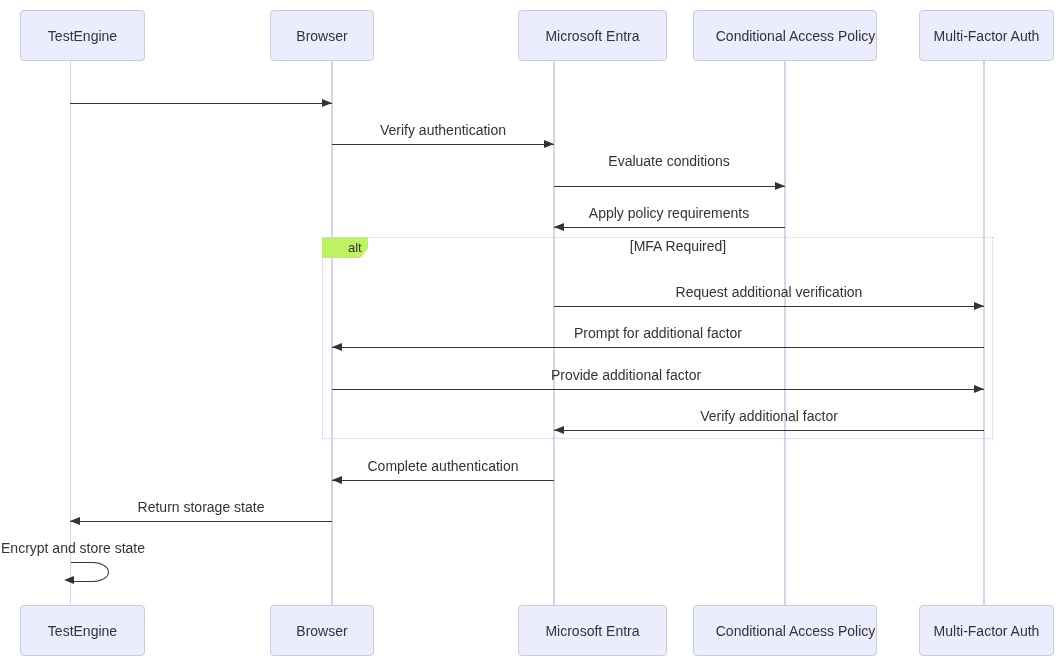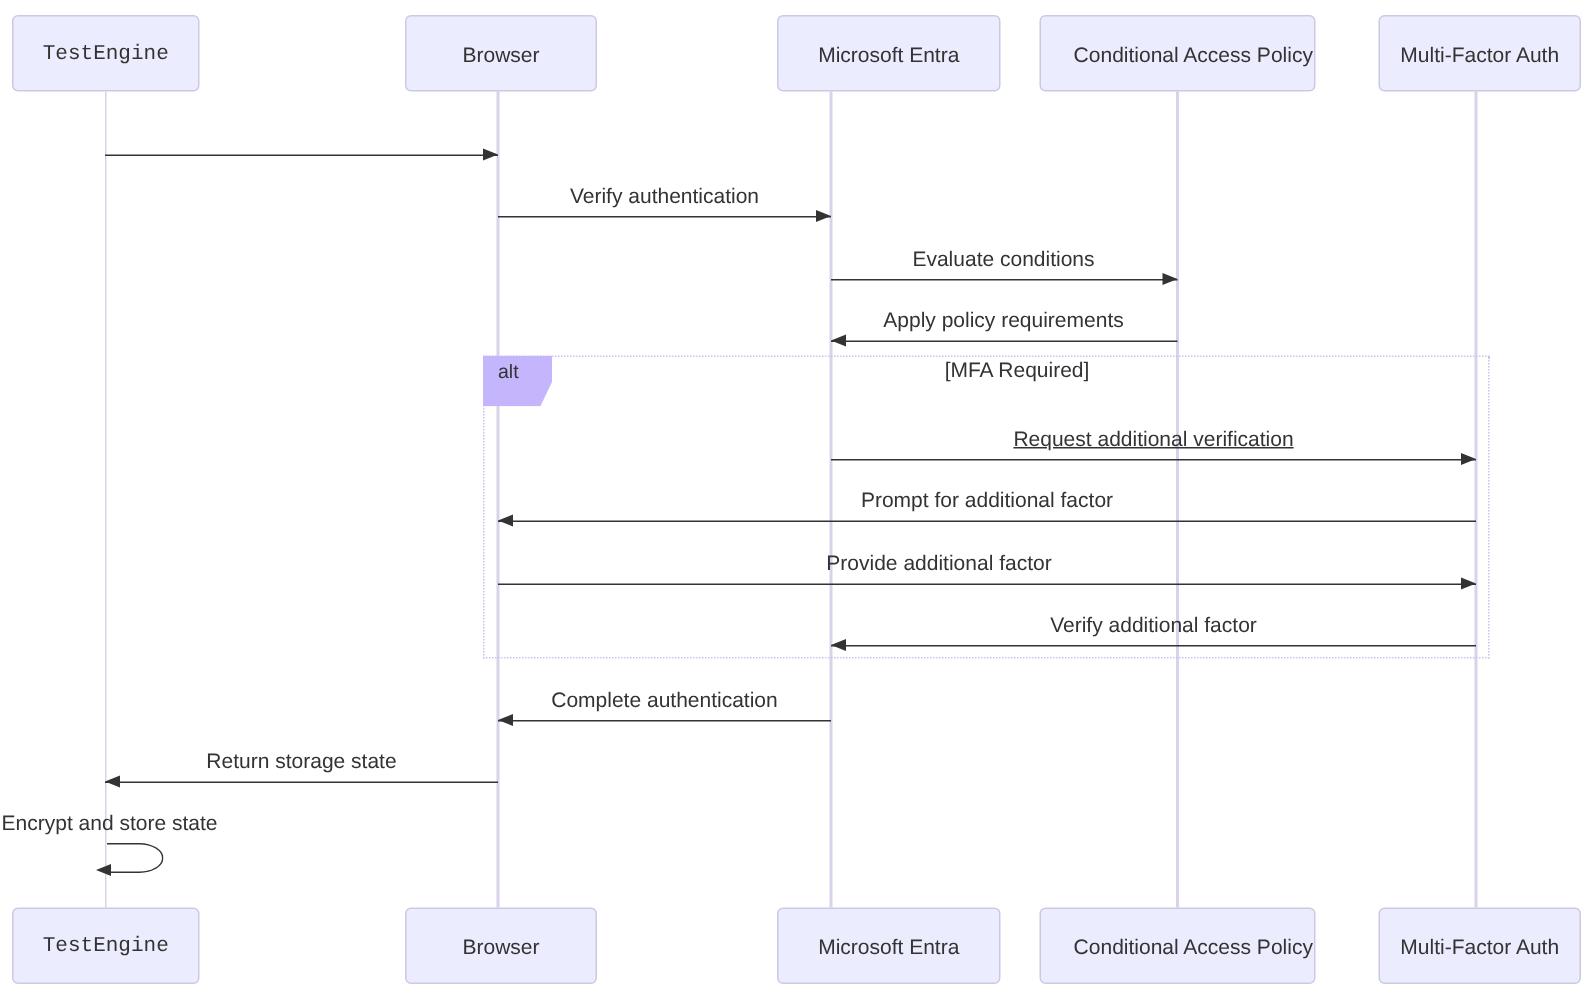--- a/index.html
+++ b/index.html
@@ -25,22 +25,22 @@
     display: flex;
     align-items: center;
     justify-content: center;
     font-size: 14px;
     color: #333333;
     box-sizing: border-box;
     white-space: nowrap;
   }
   .row-top    { top: 10px; }
   .row-bottom { top: 605px; }
-  .ax0 { left: 8px;   width: 125px; font-family: Liberation Mono, monospace; }
-  .ax1 { left: 270px; width: 128px; }
+  .ax0 { left: 20px;   width: 125px; }
+  .ax1 { left: 270px; width: 104px; }
   .ax2 { left: 480px; width: 149px; margin-left: 38px; }
   .ax3 { left: 693px; width: 184px; padding-left: 21px; }
   .ax4 { left: 919px; width: 135px; }
   
   .lifeline {
     position: absolute;
     top: 61px;
     height: 544px;
     width: 1.5px;
     background: #D8D3EA;
@@ -90,23 +90,23 @@
   .mlabel {
     position: absolute;
     transform: translateX(-50%);
     font-size: 14px;
     color: #333333;
     white-space: nowrap;
     line-height: 18px;
   }
   .t0  { left: 201px; top: 80px; }
   .t1  { left: 443px; top: 121px; }
-  .t2  { left: 669px; top: 163px; }
+  .t2  { left: 669px; top: 152px; }
   .t3  { left: 669px; top: 204px; }
-  .t4  { left: 769px; top: 283px; text-decoration: underline; }
+  .t4  { left: 769px; top: 283px; }
   .t5  { left: 658px; top: 324px; }
   .t6  { left: 626px; top: 366px; }
   .t7  { left: 769px; top: 407px; text-align: center; }
   .t8  { left: 443px; top: 457px; }
   .t9  { left: 201px; top: 498px; }
   .t10 { left: 73px;  top: 539px; }
   
   .alt-frame {
     position: absolute;
     left: 322px;
@@ -114,26 +114,26 @@
     width: 671px;
     height: 202px;
     border: 1px dotted #C9C4EC;
     box-sizing: border-box;
   }
   .alt-label {
     position: absolute;
     left: 322px;
     top: 237px;
     width: 46px;
-    height: 34px;
-    background: #c4b5fd;
+    height: 21px;
+    background: #bef264;
     color: #333333;
     font-size: 13px;
     line-height: 21px;
-    padding-left: 10px;
+    padding-left: 26px;
     box-sizing: border-box;
     clip-path: polygon(0 0, 100% 0, 100% 52%, 83% 100%, 0 100%);
   }
   .guard {
     position: absolute;
     left: 678px;
     top: 238px;
     transform: translateX(-50%);
     font-size: 14px;
     color: #333333;

